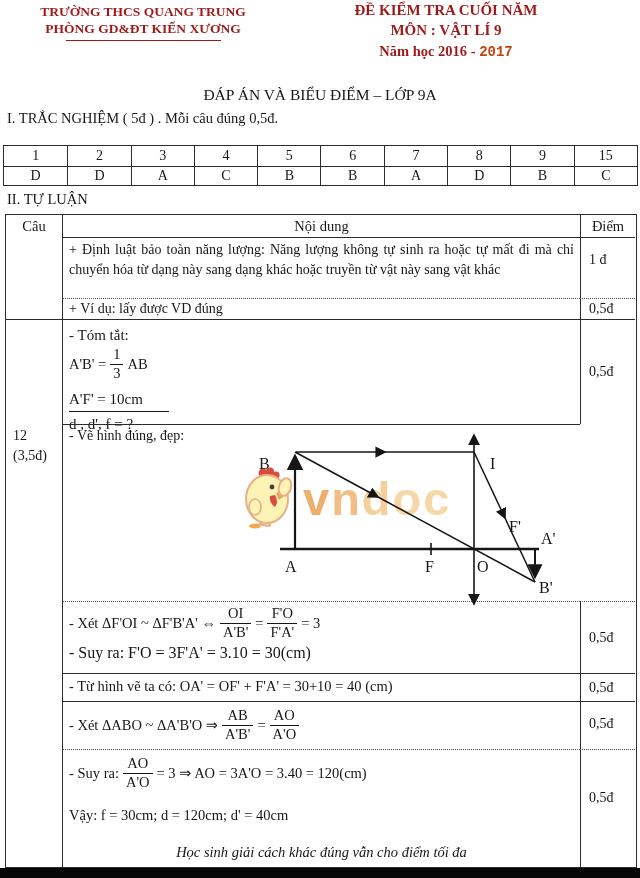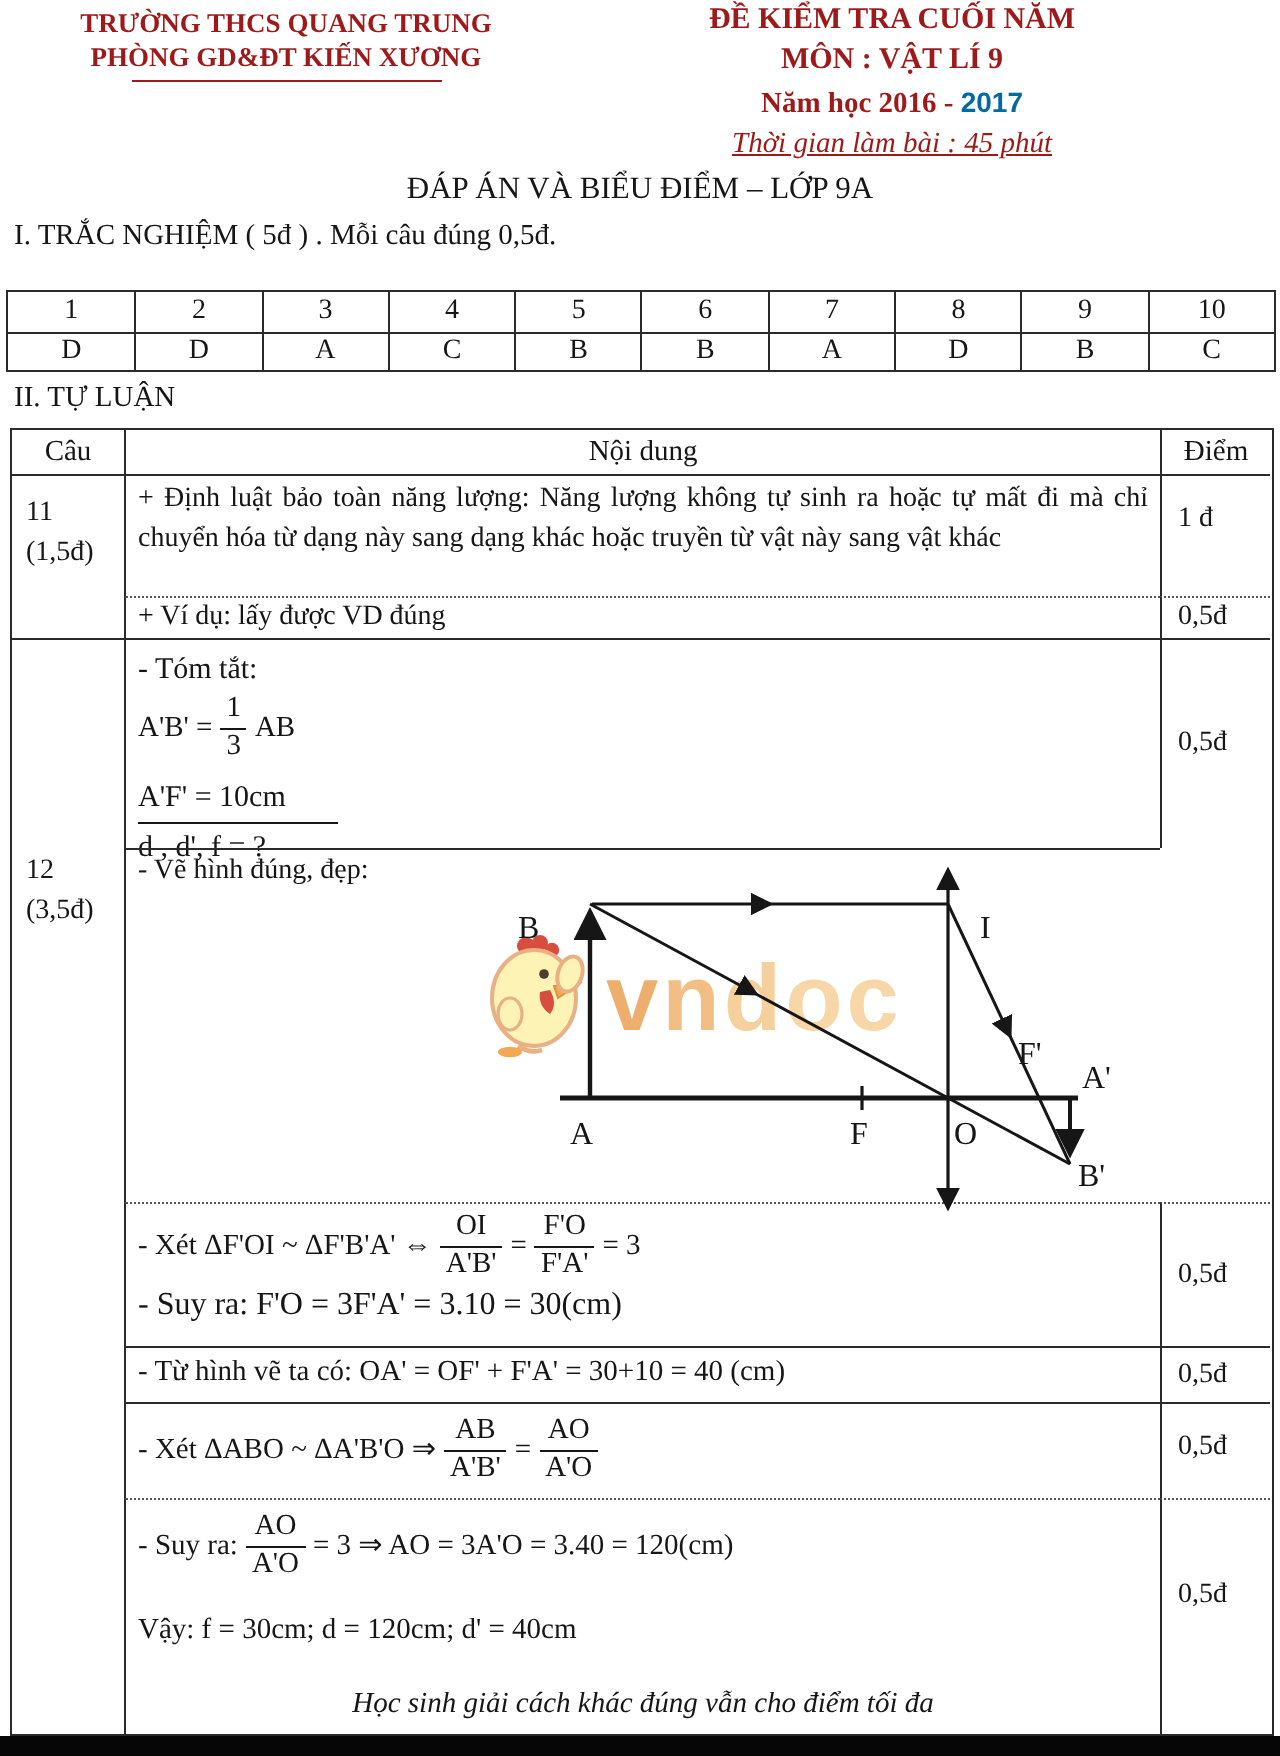--- a/index.html
+++ b/index.html
@@ -8,21 +8,21 @@
   .abs{position:absolute;}
 
   
   .hdr-left{left:18px;top:3px;width:250px;text-align:center;
             font-weight:bold;font-size:13.5px;line-height:17px;color:#9e1a1a;}
   .hdr-left .uline{width:155px;height:0;border-bottom:1.6px solid #9e1a1a;margin:3px auto 0;}
   .hdr-right{left:326px;top:1px;width:240px;text-align:center;color:#9e1a1a;}
   .hdr-right .l1{font-weight:bold;font-size:15px;line-height:19px;}
   .hdr-right .l2{font-weight:bold;font-size:15px;line-height:21px;}
   .hdr-right .l3{font-weight:bold;font-size:14.5px;line-height:20px;}
-  .hdr-right .l3 .year{font-family:Liberation Sans, sans-serif;color:#0369a1;font-size:14px;}
+  .hdr-right .l3 .year{font-family:Liberation Mono, monospace;color:#c2410c;font-size:14px;}
   .hdr-right .l4{font-style:italic;font-size:14.5px;line-height:21px;text-decoration:underline;}
 
   .title{left:0;top:86px;width:640px;text-align:center;font-size:15.5px;}
   .sec1{left:7px;top:110px;font-size:14.5px;}
   .sec2{left:7px;top:191px;font-size:14.5px;}
 
   
   .mctable{left:3px;top:145px;width:635px;border:1.5px solid #2b2b2b;
            display:grid;grid-template-columns:repeat(10,1fr);grid-template-rows:20px 19px;
            font-size:14px;box-sizing:border-box;}
@@ -84,61 +84,56 @@
 <div class="abs hdr-left">
   <div>TRƯỜNG THCS QUANG TRUNG</div>
   <div>PHÒNG GD&amp;ĐT KIẾN XƯƠNG</div>
   <div class="uline"></div>
 </div>
 
 <div class="abs hdr-right">
   <div class="l1">ĐỀ KIỂM TRA CUỐI NĂM</div>
   <div class="l2">MÔN : VẬT LÍ 9</div>
   <div class="l3"><span>Năm học 2016 - </span><span class="year">2017</span></div>
-  <div class="l4">Thời gian làm bài : 45 phút</div>
 </div>
 
 <div class="abs title">ĐÁP ÁN VÀ BIỂU ĐIỂM – LỚP 9A</div>
 <div class="abs sec1">I. TRẮC NGHIỆM ( 5đ ) . Mỗi câu đúng 0,5đ.</div>
 
 <div class="abs mctable">
   <div class="c first">1</div>
   <div class="c">2</div>
   <div class="c">3</div>
   <div class="c">4</div>
   <div class="c">5</div>
   <div class="c">6</div>
   <div class="c">7</div>
   <div class="c">8</div>
   <div class="c">9</div>
-  <div class="c">10</div>
+  <div class="c">15</div>
   <div class="c first r2">D</div>
   <div class="c r2">D</div>
   <div class="c r2">A</div>
   <div class="c r2">C</div>
   <div class="c r2">B</div>
   <div class="c r2">B</div>
   <div class="c r2">A</div>
   <div class="c r2">D</div>
   <div class="c r2">B</div>
   <div class="c r2">C</div>
 </div>
 
 <div class="abs sec2">II. TỰ LUẬN</div>
 
 <div class="abs etable">
 
   <div class="cell hcell" style="grid-row:1;grid-column:1">Câu</div>
   <div class="cell hcell colB" style="grid-row:1;grid-column:2">Nội dung</div>
   <div class="cell hcell colC" style="grid-row:1;grid-column:3">Điểm</div>
 
-  <div class="cell qcell t-solid" style="grid-row:2/4;grid-column:1">
-    <div>11</div>
-    <div>(1,5đ)</div>
-  </div>
   <div class="cell content colB t-solid" style="grid-row:2;grid-column:2">
     <div class="just">+ Định luật bảo toàn năng lượng: Năng lượng không tự sinh ra hoặc tự mất đi mà chỉ chuyển hóa từ dạng này sang dạng khác hoặc truyền từ vật này sang vật khác</div>
   </div>
   <div class="cell score top colC t-solid" style="grid-row:2;grid-column:3">1 đ</div>
   <div class="cell content colB t-dot" style="grid-row:3;grid-column:2">
     <div>+ Ví dụ: lấy được VD đúng</div>
   </div>
   <div class="cell score colC t-dot" style="grid-row:3;grid-column:3">0,5đ</div>
 
   <div class="cell qcell q12 t-solid" style="grid-row:4/10;grid-column:1">

